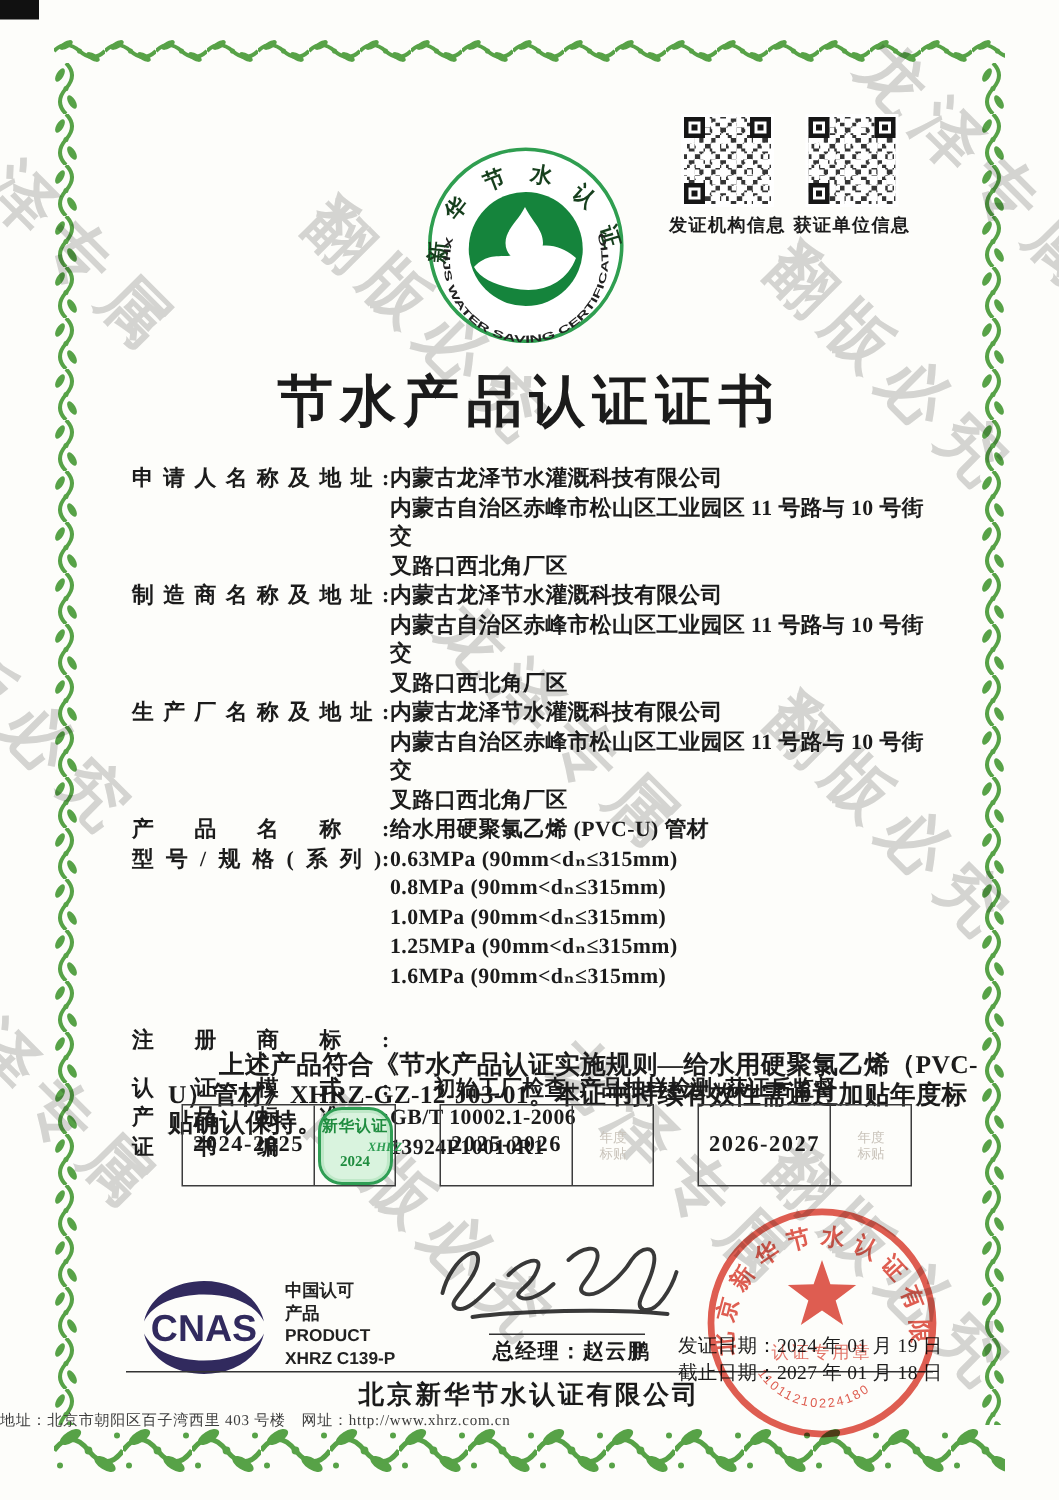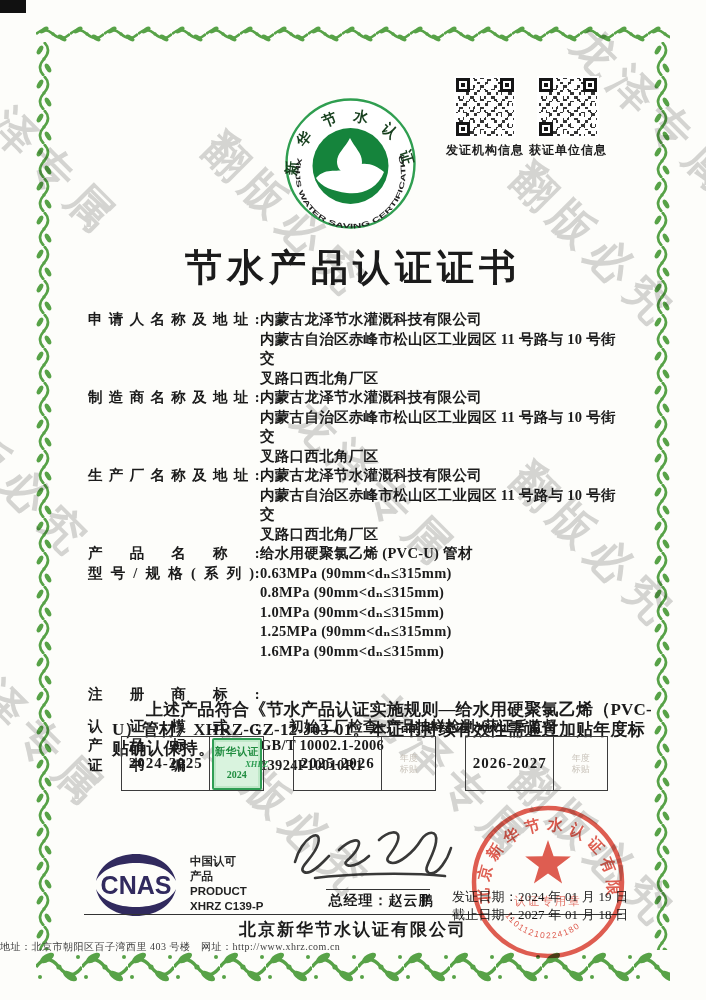--- a/index.html
+++ b/index.html
@@ -34,21 +34,21 @@
   .fval{flex:1;letter-spacing:.3px;}
   .gap14{margin-top:24px;} .gap12{margin-top:12px;gap:29px;}
   .statement{left:88px;top:700px;width:542px;z-index:3;font-size:17px;font-weight:bold;
              line-height:19.5px;text-indent:2em;letter-spacing:.2px;margin-left:24px;}
   
   .ytable{left:101px;top:736px;z-index:3;display:flex;gap:29px;padding-left:20px;}
   .ybox{width:141px;height:53px;border:1.5px solid #3c3c3c;display:flex;}
   .ycell-l{flex:0 0 62%;display:flex;align-items:center;justify-content:center;
            border-right:1.5px solid #3c3c3c;font-size:15px;font-weight:bold;letter-spacing:1px;}
   .ycell-r{flex:1;display:flex;align-items:center;justify-content:center;flex-direction:column;}
-  .sticker{width:46px;height:48px;border:2px solid #2f9e54;border-radius:2px;background:#d9f3de;
+  .sticker{width:46px;height:48px;border:2px solid #2f9e54;border-radius:16px;background:#d9f3de;
            box-shadow:inset 0 0 0 2px #bfe8c8;display:flex;flex-direction:column;align-items:center;
            justify-content:center;line-height:1.25;}
   .sticker .s1{font-size:10.5px;font-weight:bold;color:#1f8c3f;letter-spacing:.5px;}
   .sticker .s2{font-size:8.5px;font-weight:bold;font-style:italic;color:#2f9e54;margin-left:40px;}
   .sticker .s3{font-size:10px;font-weight:bold;color:#1f8c3f;}
   .yph{font-size:9px;color:#c9c3ba;line-height:11px;text-align:center;}
   
   .cnas-logo{left:90px;top:851px;z-index:3;}
   .cnas-text{left:190px;top:854px;z-index:3;font-size:11.5px;font-weight:bold;line-height:15px;
              font-family:"Liberation Sans",sans-serif;color:#222;}

